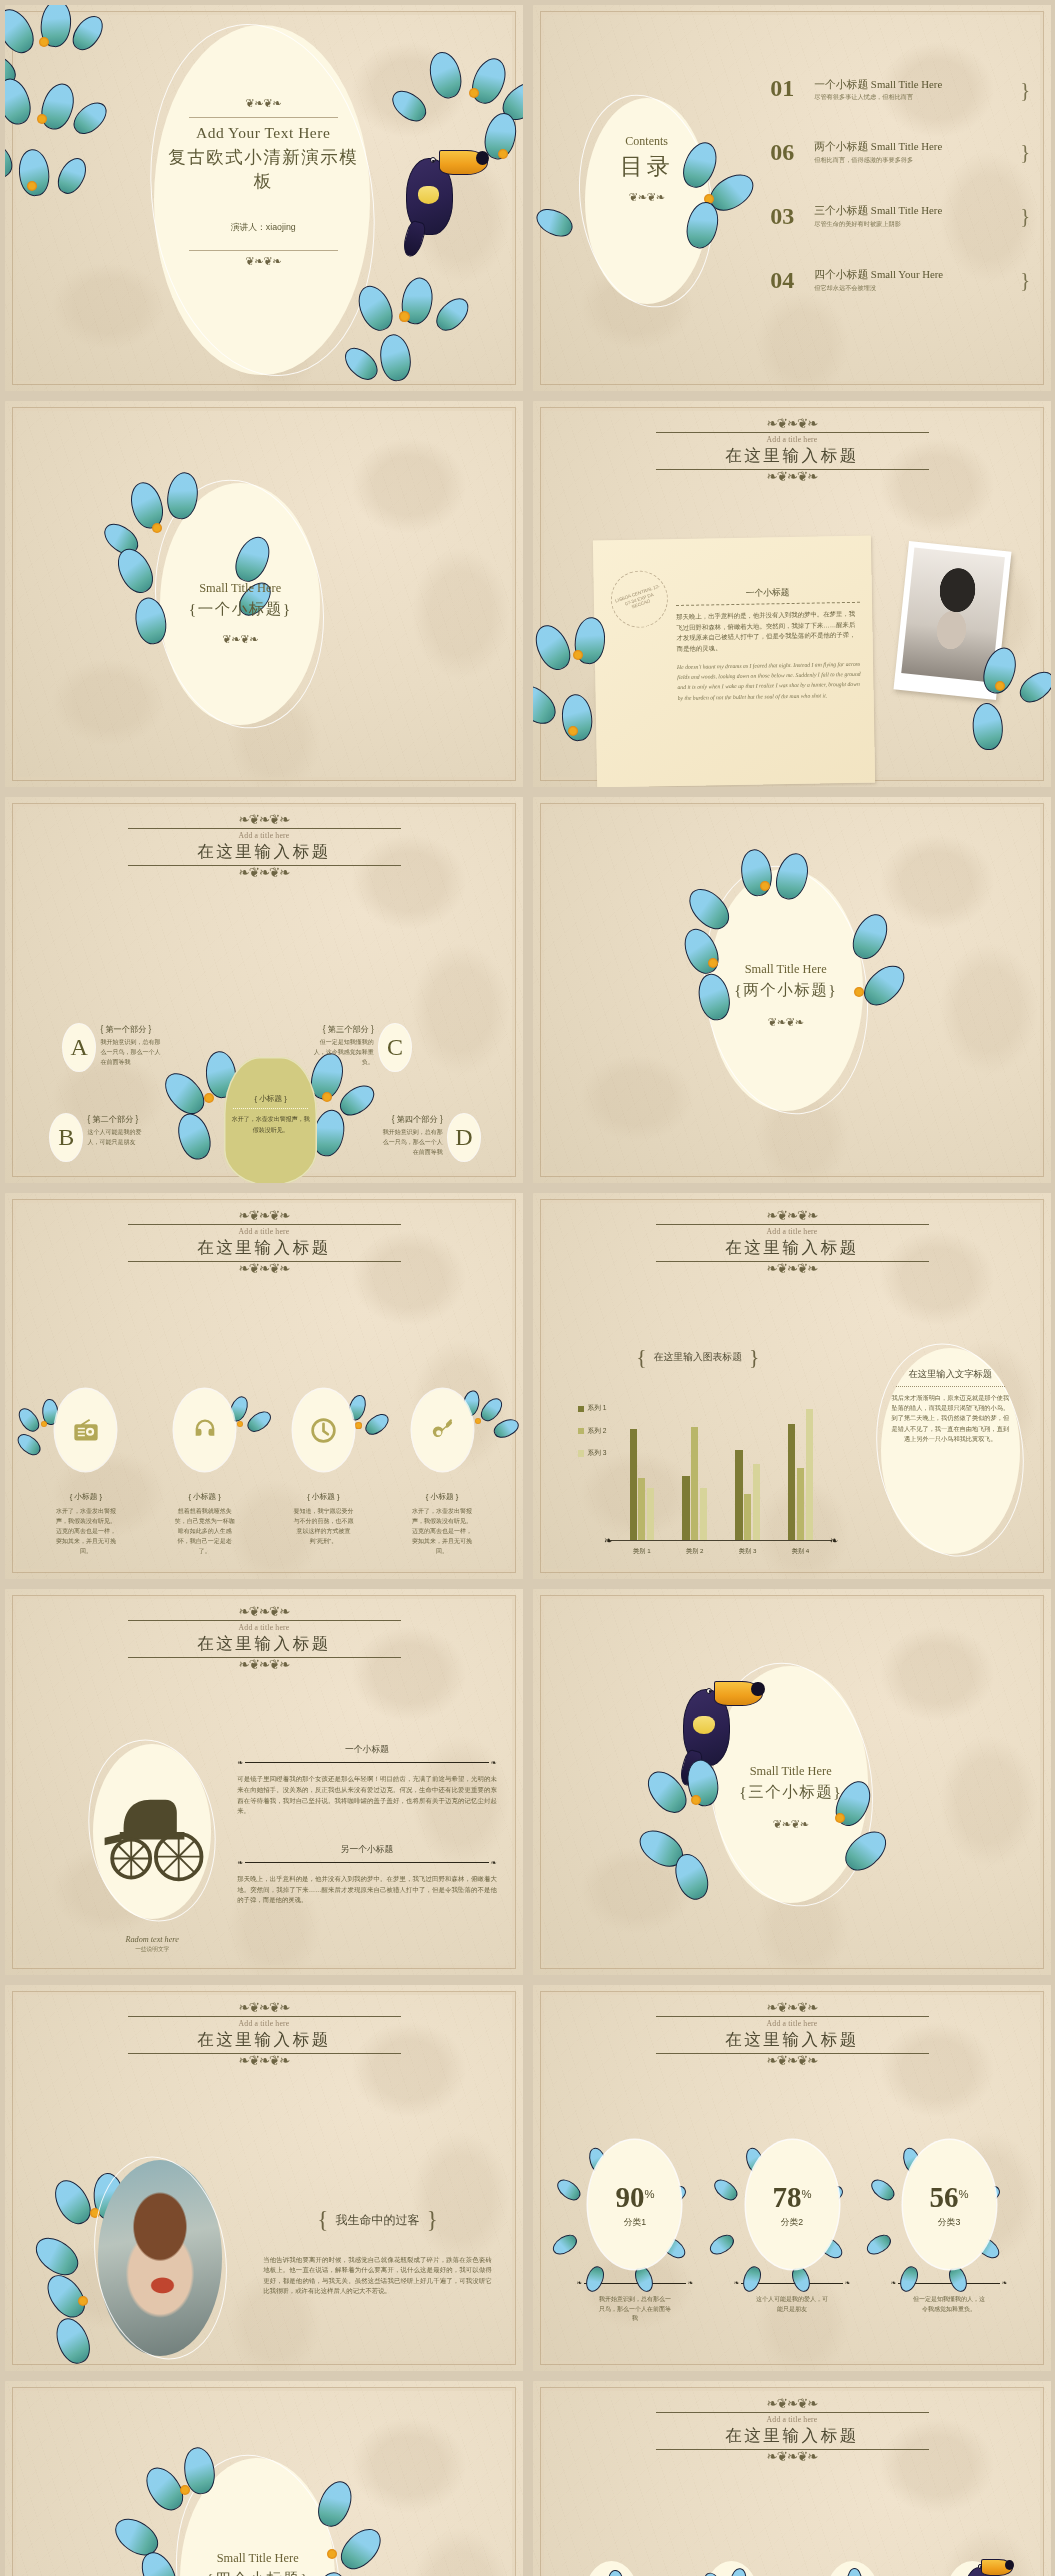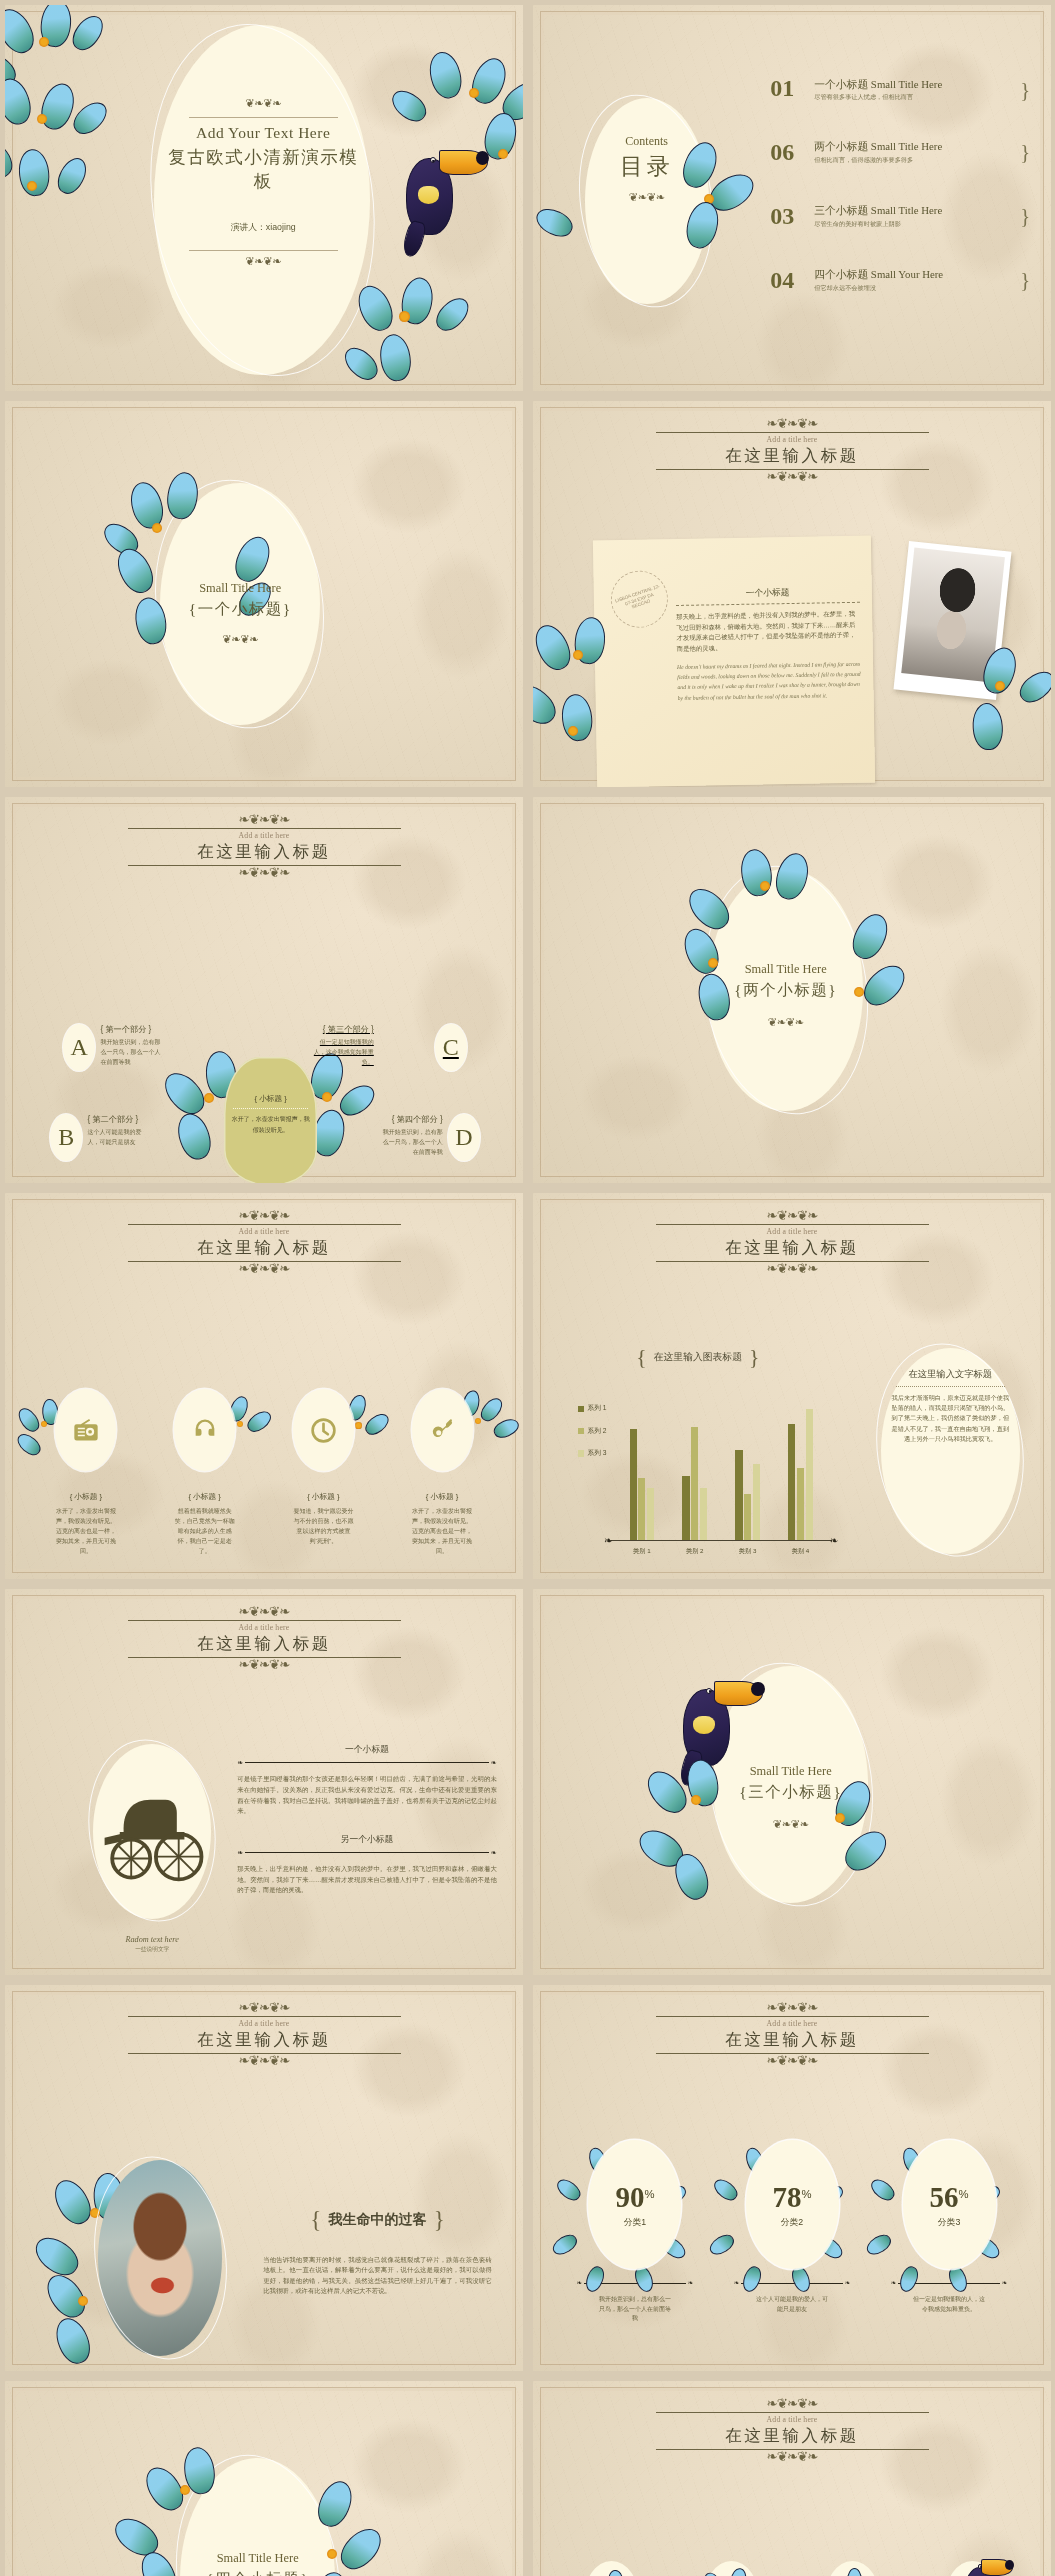--- a/index.html
+++ b/index.html
@@ -381,21 +381,21 @@
       <div style="position:absolute;left:45px;top:317px;display:flex;align-items:flex-start;width:155px;">
         <div style="width:32px;height:47px;border-radius:50%;background:#fdf8e3;box-shadow:0 0 0 1px rgba(255,255,255,.8);
                     display:flex;align-items:center;justify-content:center;font-family:'Liberation Serif',serif;
                     font-size:24px;color:#5d5a2b;flex:none;">B</div>
         <div style="margin-left:5.2px;">
           <div style="font-size:8.2px;color:#55502f;">{ 第二个部分 }</div>
           <div class="cnbody" style="font-size:6px;width:62px;margin-top:2.6px;">这个人可能是我的爱人，可能只是朋友</div>
         </div>
       </div>
 
-      <div style="position:absolute;right:56px;top:227px;display:flex;align-items:flex-start;width:155px;justify-content:space-between;text-decoration:underline;">
+      <div style="position:absolute;right:56px;top:227px;display:flex;align-items:flex-start;width:155px;justify-content:flex-start;">
         <div style="margin-right:5.2px;text-align:right;">
           <div style="font-size:8.2px;color:#55502f;">{ 第三个部分 }</div>
           <div class="cnbody" style="font-size:6px;width:62px;margin-top:2.6px;margin-left:auto;text-align:right;">但一定是知我懂我的人，这令我感觉如释重负。</div>
         </div>
         <div style="width:32px;height:47px;border-radius:50%;background:#fdf8e3;box-shadow:0 0 0 1px rgba(255,255,255,.8);
                     display:flex;align-items:center;justify-content:center;font-family:'Liberation Serif',serif;
                     font-size:24px;color:#5d5a2b;flex:none;">C</div>
       </div>
 
       <div style="position:absolute;right:43px;top:317px;display:flex;align-items:flex-start;width:155px;justify-content:flex-end;">
@@ -647,21 +647,21 @@
 
       <div style="position:absolute;left:232px;top:155px;right:26px;">
         <div style="text-align:center;font-size:8.8px;color:#4f4a33;">一个小标题</div>
         <div style="display:flex;align-items:center;gap:2.1px;margin:2.1px 0 7.2px;">
           <span style="font-size:7.2px;color:#2b2619;">❧</span>
           <span style="flex:1;height:1px;background:#2b2619;"></span>
           <span style="font-size:7.2px;color:#2b2619;">❧</span>
         </div>
         <div class="cnbody" style="font-size:6.4px;text-align:justify;">可是镜子里回瞪着我的那个女孩还是那么年轻啊！明目皓齿，充满了前途与希望，光明的未来在向她招手。没关系的，反正我也从来没有爱过迈克。何况，生命中还有比爱更重要的东西在等待着我，我对自己坚持说。我将咖啡罐的盖子盖好，也将所有关于迈克的记忆尘封起来。</div>
 
-        <div style="text-align:center;font-size:8.8px;color:#4f4a33;margin-top:17px;">另一个小标题</div>
+        <div style="text-align:center;font-size:8.8px;color:#4f4a33;margin-top:27px;">另一个小标题</div>
         <div style="display:flex;align-items:center;gap:2.1px;margin:2.1px 0 7.2px;">
           <span style="font-size:7.2px;color:#2b2619;">❧</span>
           <span style="flex:1;height:1px;background:#2b2619;"></span>
           <span style="font-size:7.2px;color:#2b2619;">❧</span>
         </div>
         <div class="cnbody" style="font-size:6.4px;text-align:justify;">那天晚上，出乎意料的是，他并没有入到我的梦中。在梦里，我飞过田野和森林，俯瞰着大地。突然间，我掉了下来……醒来后才发现原来自己被猎人打中了，但是令我坠落的不是他的子弹，而是他的灵魂。</div>
       </div>
     </div>
   </div>
 
@@ -726,21 +726,21 @@
             background:
               radial-gradient(ellipse 27px 18.5px at 52% 64%, #c0452f 0 40%, transparent 45%),
               radial-gradient(ellipse 44px 56px at 50% 34%, #7b4a2c 0 58%, transparent 62%),
               radial-gradient(ellipse 52px 67px at 50% 58%, #e3c6ac 0 60%, transparent 66%),
               linear-gradient(170deg,#8fb0b6 0%, #b9c4bd 40%, #6d7b78 100%);"></div>
       <div class="ovalring" style="left:90px;top:171px;width:131px;height:204px;"></div>
 
       <div style="position:absolute;left:258px;top:222px;right:31px;">
         <div style="display:flex;align-items:center;gap:7.2px;justify-content:center;">
           <span style="font-family:'Liberation Serif',serif;font-size:23px;color:#6d6443;">{</span>
-          <span style="font-size:14px;color:#4f4a33;font-weight:bold;">我生命中的过客</span>
+          <span style="font-size:12px;color:#4f4a33;font-weight:normal;">我生命中的过客</span>
           <span style="font-family:'Liberation Serif',serif;font-size:23px;color:#6d6443;">}</span>
         </div>
         <div class="cnbody" style="font-size:6.4px;margin-top:21.6px;text-align:justify;">当他告诉我他要离开的时候，我感觉自己就像花瓶裂成了碎片，跌落在茶色瓷砖地板上。他一直在说话，解释着为什么要离开，说什么这是最好的，我可以做得更好，都是他的错，与我无关。虽然这些话我已经听上好几千遍了，可我没听它比我很听，或许有比这样后人的记大不若说。</div>
       </div>
     </div>
   </div>
 
   <div class="slide">
     <div class="canvas">
       <div class="bgflora"></div>

